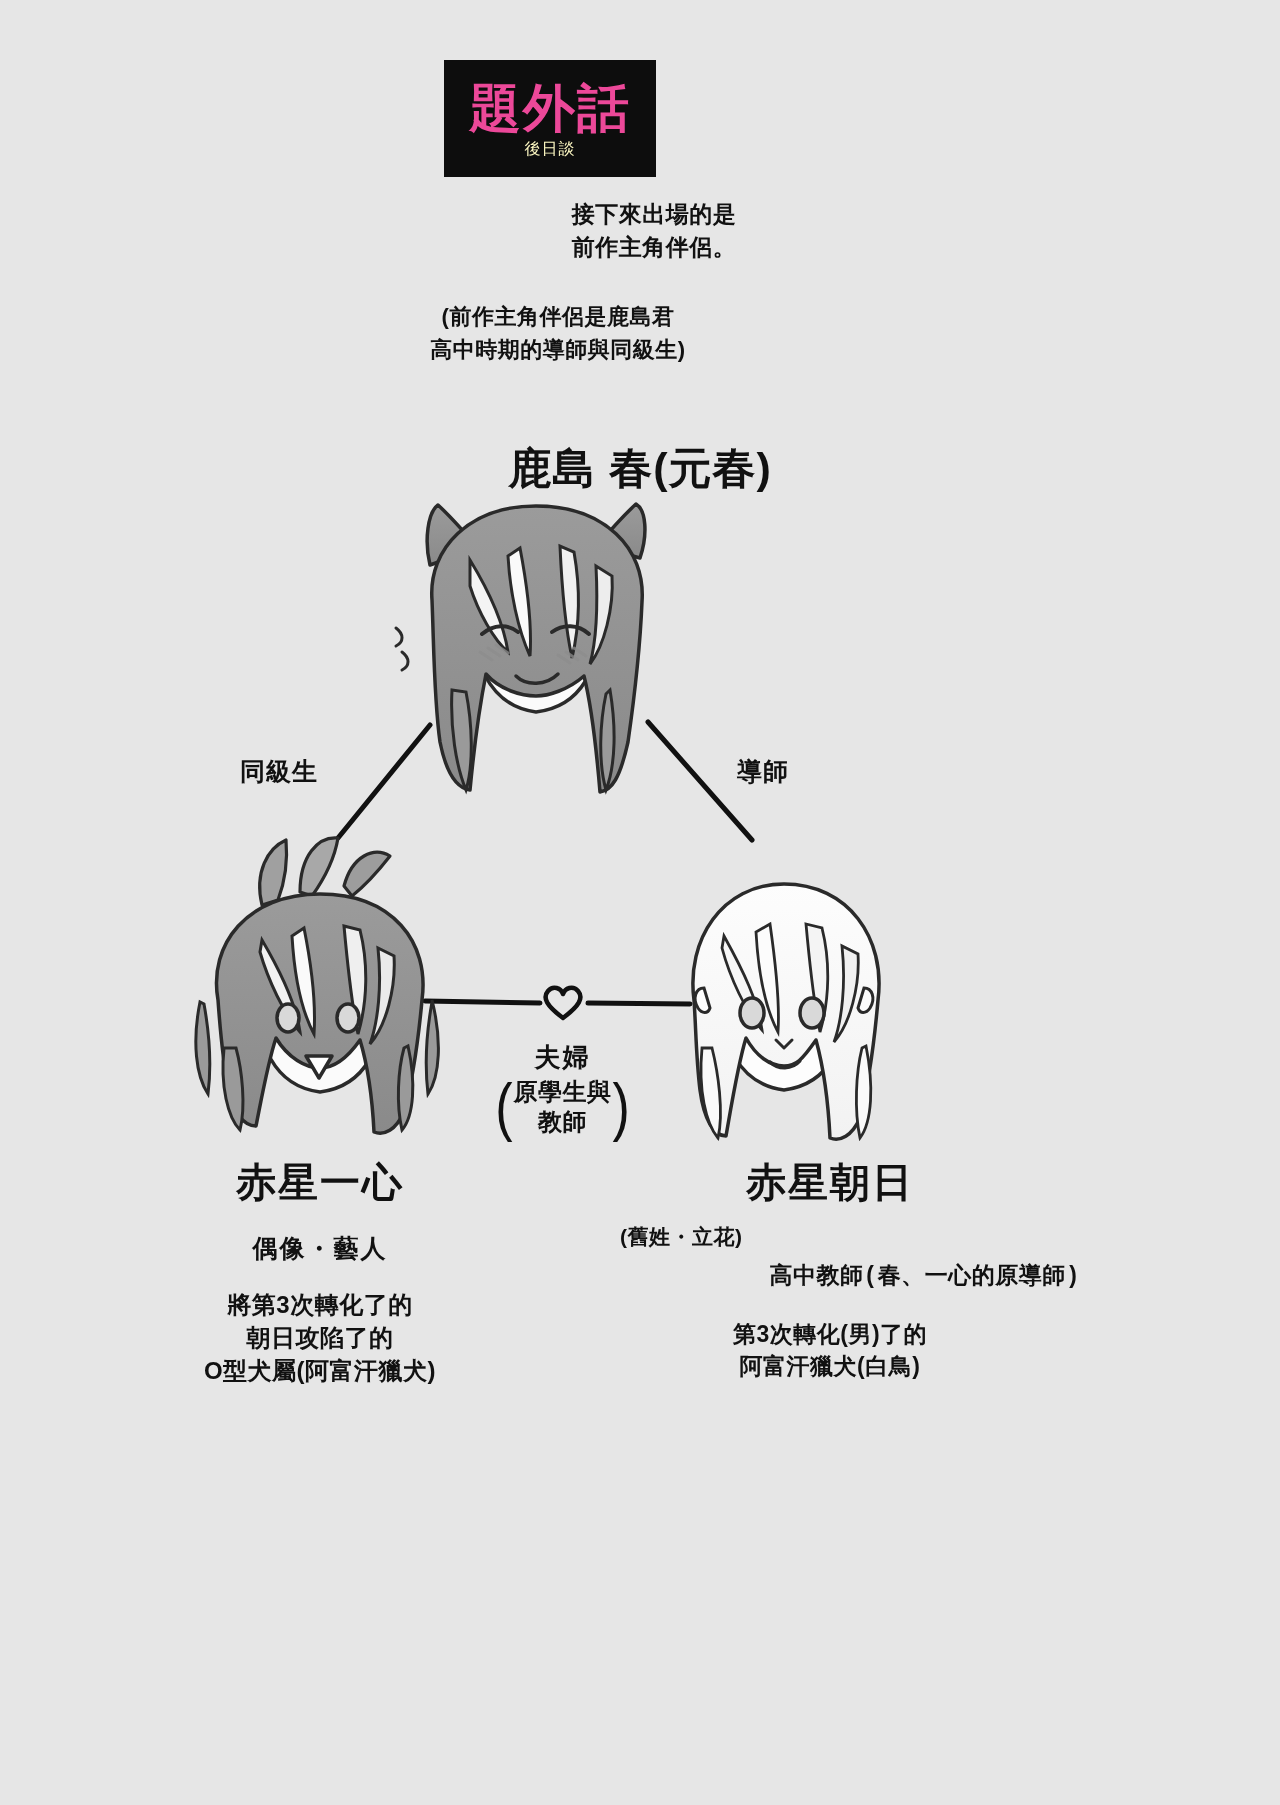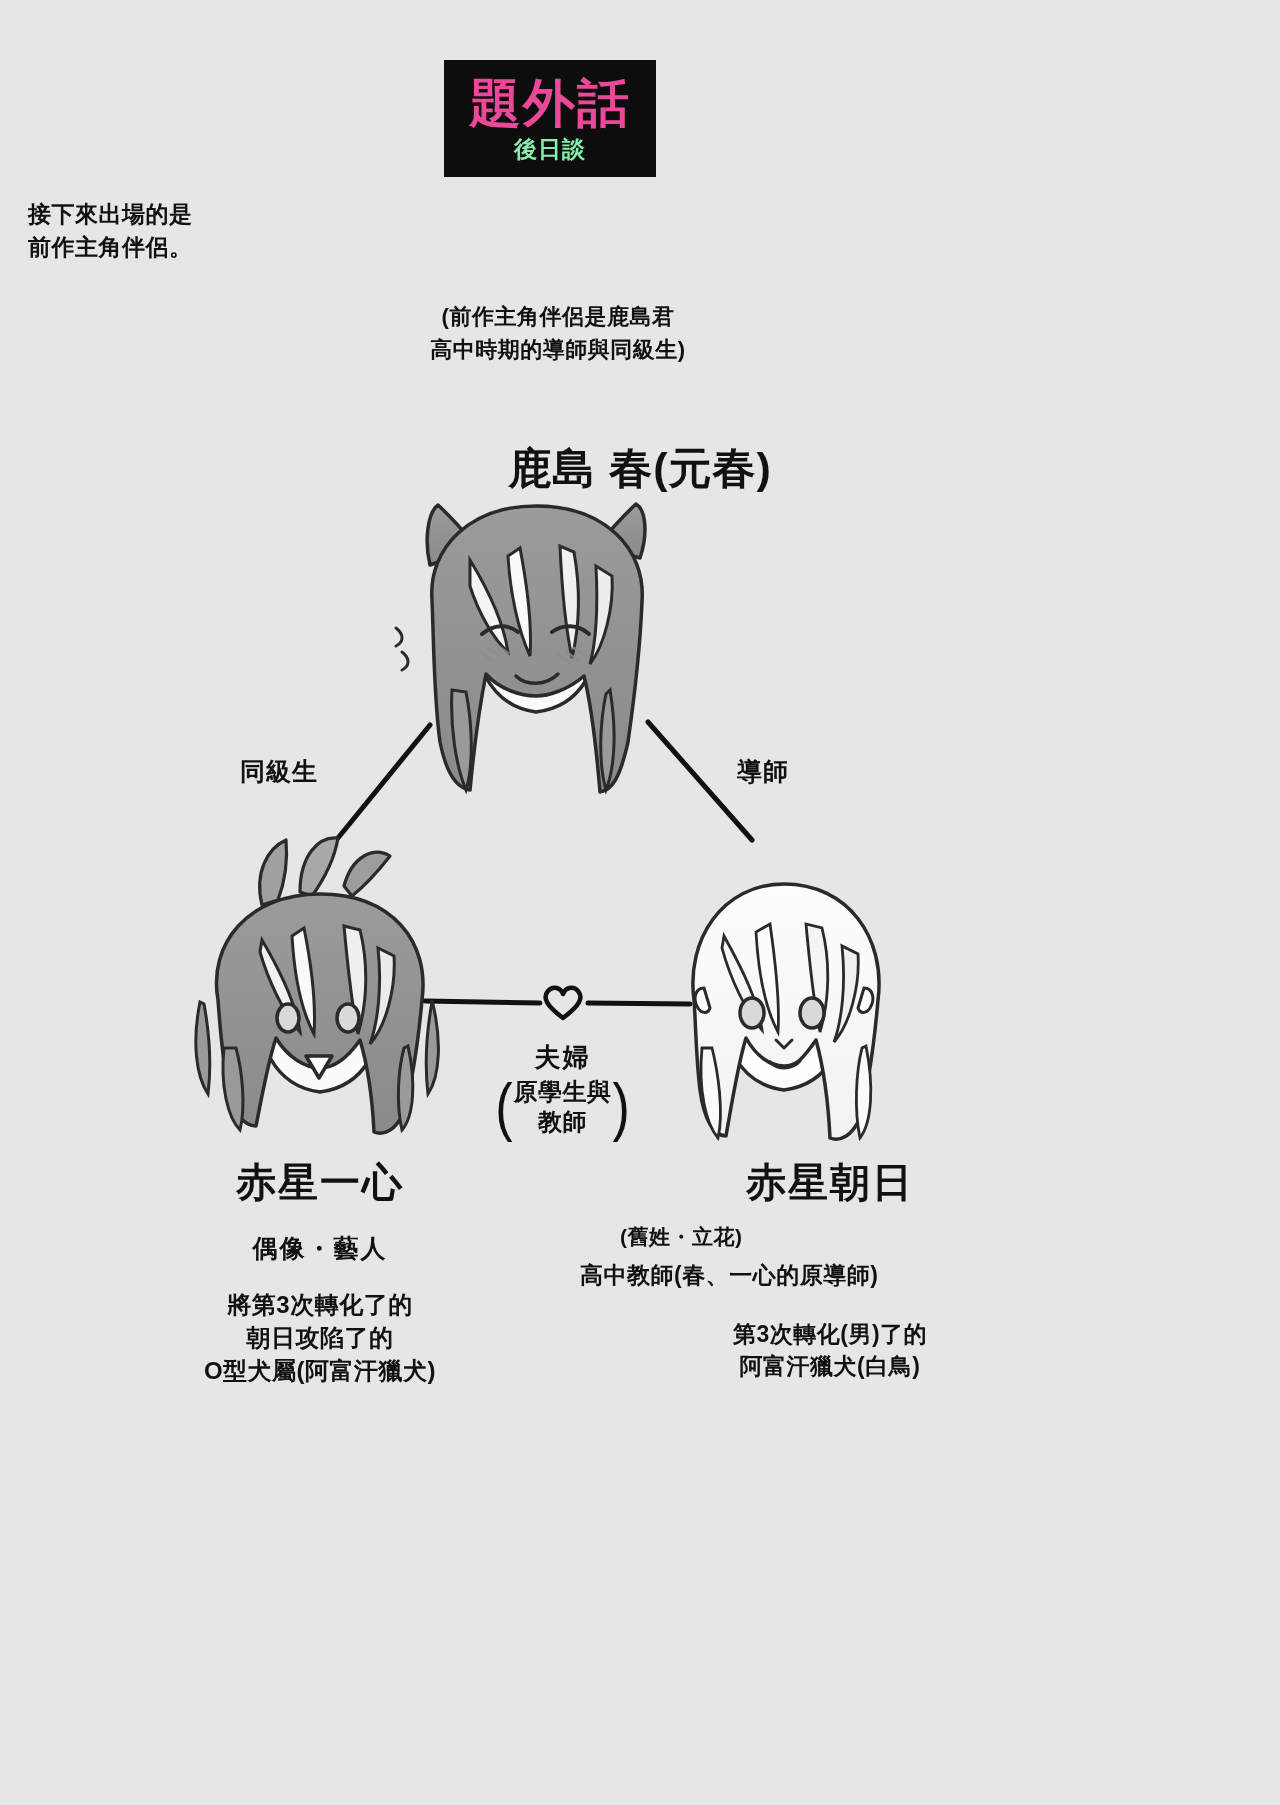--- a/index.html
+++ b/index.html
@@ -29,33 +29,33 @@
     padding-top: 4px;
   }
   .title-main {
     color: #ec4899;
     font-size: 52px;
     font-weight: 700;
     letter-spacing: 2px;
     line-height: 1.05;
   }
   .title-sub {
-    color: #86efac;
-    font-size: 23px;
-    font-weight: 700;
+    color: #fef9c3;
+    font-size: 16px;
+    font-weight: 400;
     letter-spacing: 1px;
     margin-top: 4px;
   }
 
   
   .intro {
     position: absolute;
     left: 0; top: 198px;
     width: 1280px;
-    text-align: left;
+    text-align: center;
     padding-left: 28px;
   }
   .intro-line {
     font-size: 23px;
     font-weight: 700;
     line-height: 1.45;
     letter-spacing: 0.5px;
     white-space: pre;
   }
   .intro-block-2 {
@@ -127,24 +127,25 @@
     text-align: center;
     font-size: 24px;
     font-weight: 700;
     line-height: 1.38;
     letter-spacing: 0.5px;
   }
   .role-right {
     position: absolute;
     left: 580px; top: 1260px;
     width: 500px;
-    text-align: left;
+    text-align: right;
     font-size: 23px;
     font-weight: 700;
     letter-spacing: 0.5px;
+    font-family: Liberation Mono, monospace;
   }
   .desc-right {
     position: absolute;
     left: 600px; top: 1318px;
     width: 460px;
     text-align: center;
     font-size: 23px;
     font-weight: 700;
     line-height: 1.4;
     letter-spacing: 0.5px;

